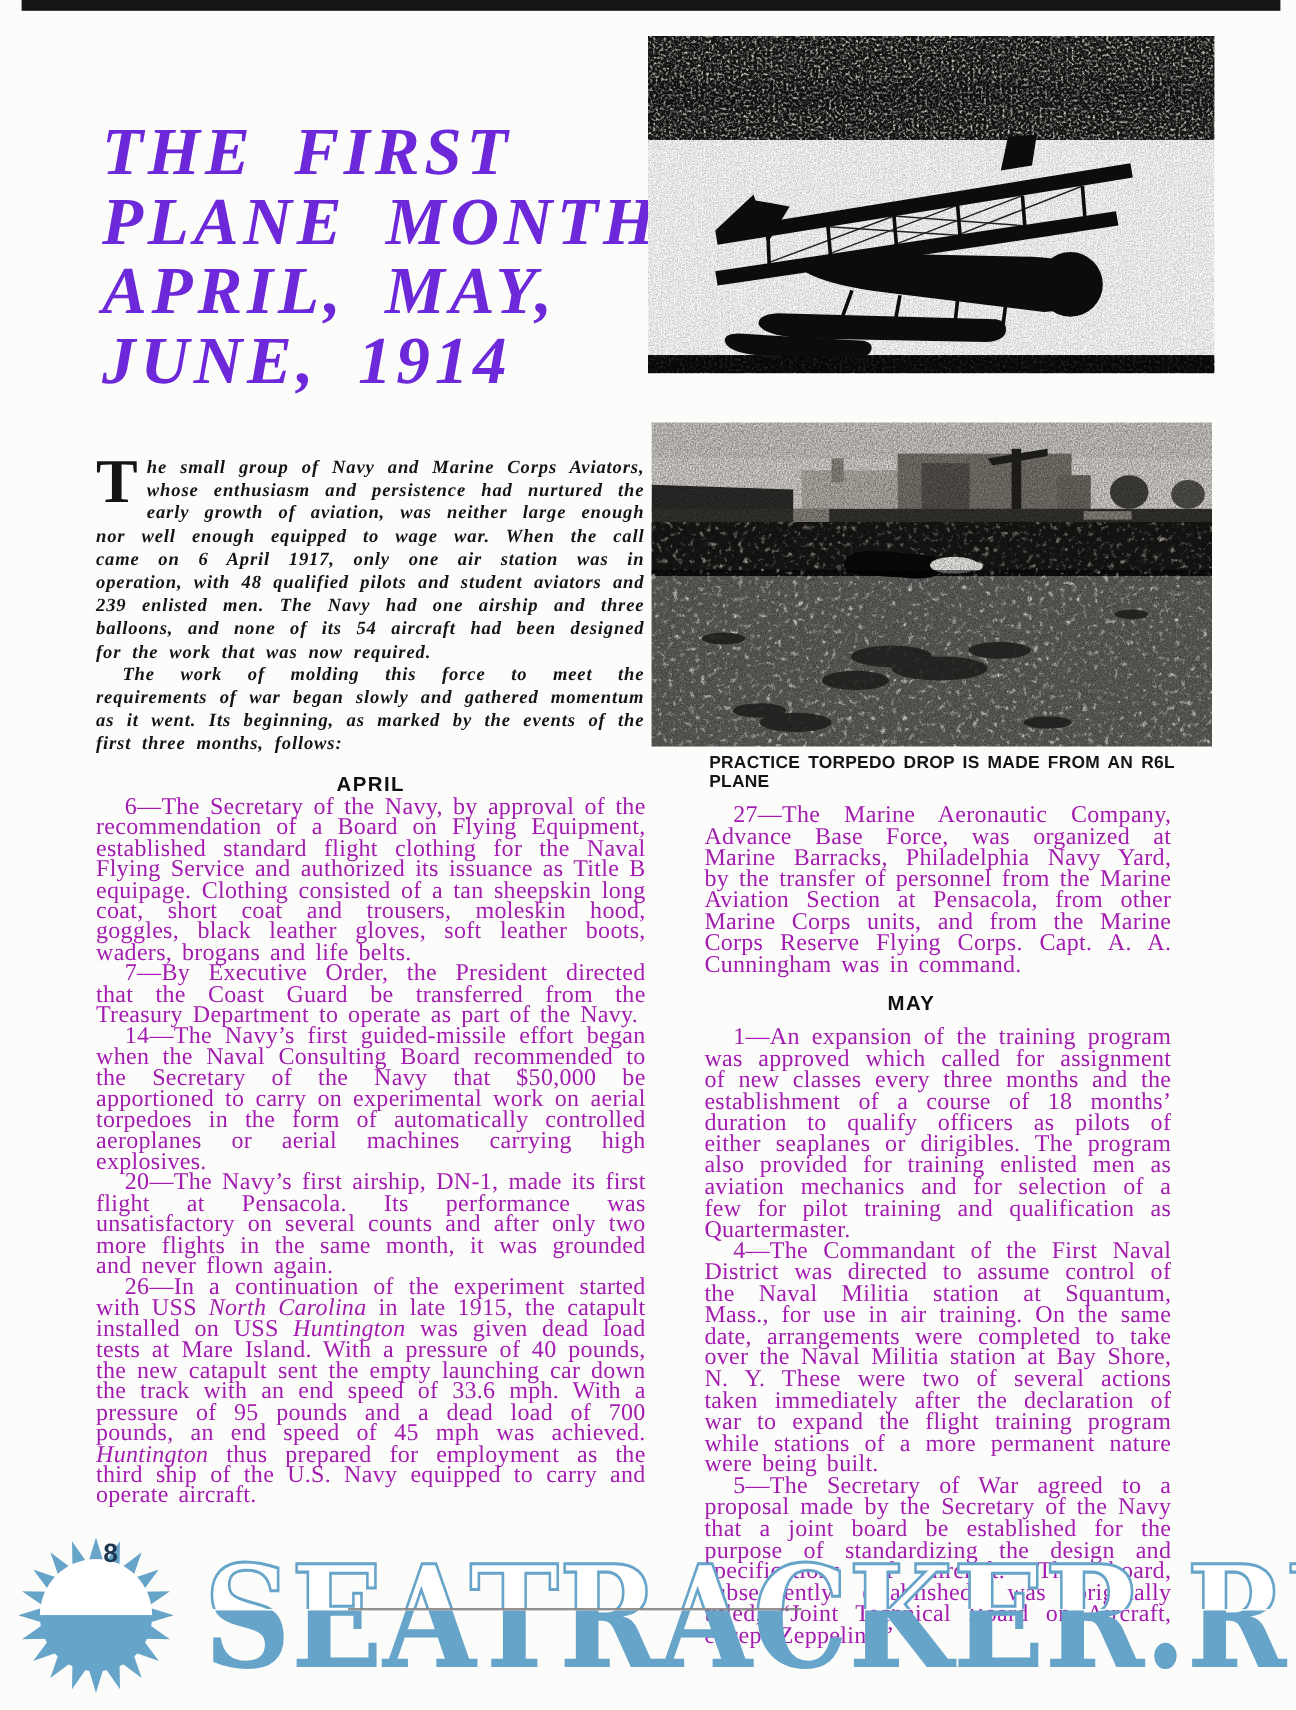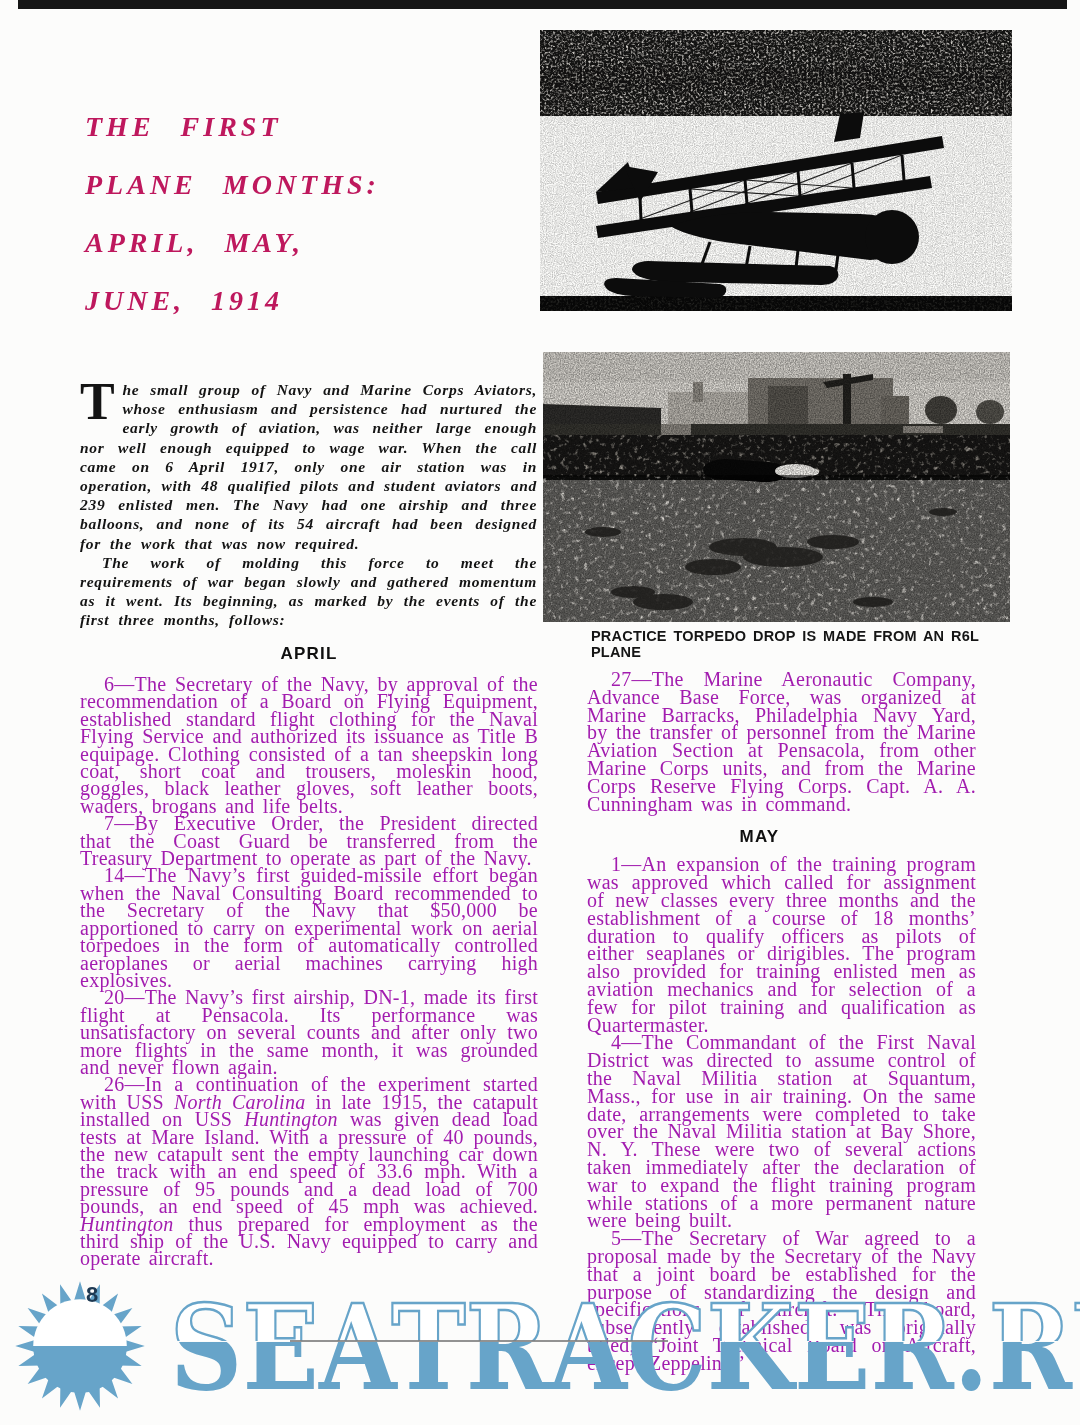--- a/index.html
+++ b/index.html
@@ -2,37 +2,37 @@
 <html><head>
 <meta charset="utf-8">
 <style>
   html,body{margin:0;padding:0;background:#ffffff;}
   .page{position:relative;width:1080px;height:1425px;background:#fcfcfb;overflow:hidden;
         font-family:"Liberation Serif",serif;color:#1b1b1b;}
   .topbar{position:absolute;left:18px;top:0;width:1049px;height:9px;background:#161616;}
 
   
   .title{position:absolute;left:85px;top:98px;width:460px;font-weight:bold;font-style:italic;
-         font-size:28px;line-height:58px;letter-spacing:4px;word-spacing:15px;color:#be185d;}
+         font-size:56px;line-height:58px;letter-spacing:4px;word-spacing:15px;color:#6d28d9;}
   .title-line{white-space:nowrap;}
 
   
   .intro{position:absolute;left:80px;top:380px;width:457px;font-weight:bold;font-style:italic;
          font-size:15.5px;line-height:19.2px;letter-spacing:0.7px;word-spacing:4.5px;
          text-align:justify;color:#141414;}
   .intro p{margin:0;}
   .intro p.second{text-indent:22px;font-style:italic;}
   .dropcap{float:left;font-size:52px;line-height:39px;padding:2px 7px 0 0;font-style:normal;
            font-weight:bold;}
 
   
   .col-left{position:absolute;left:80px;top:644px;width:458px;}
   .col-right{position:absolute;left:543px;top:671px;width:433px;}
   .section-heading{text-align:center;font-family:"Liberation Sans",sans-serif;font-weight:bold;
-         font-size:17px;letter-spacing:1.2px;margin:0 0 12px 0;color:#101010;}
+         font-size:17px;letter-spacing:1.2px;margin:0 0 0 0;color:#101010;}
   .col-right .section-heading{margin:14px 0 9px 0;}
   .entries p.entry{margin:0;font-size:20px;line-height:17.4px;letter-spacing:0.25px;
          word-spacing:3px;text-align:justify;text-indent:24px;color:#a21caf;}
   .col-right .entries p.entry{line-height:17.8px;margin-left:44px;}
   .entry em{font-style:italic;}
 
   
   .photo1{position:absolute;left:540px;top:30px;width:472px;height:281px;}
   .photo2{position:absolute;left:543px;top:352px;width:467px;height:270px;}
   .caption{position:absolute;left:543px;top:628px;width:433px;font-family:"Liberation Sans",sans-serif;

